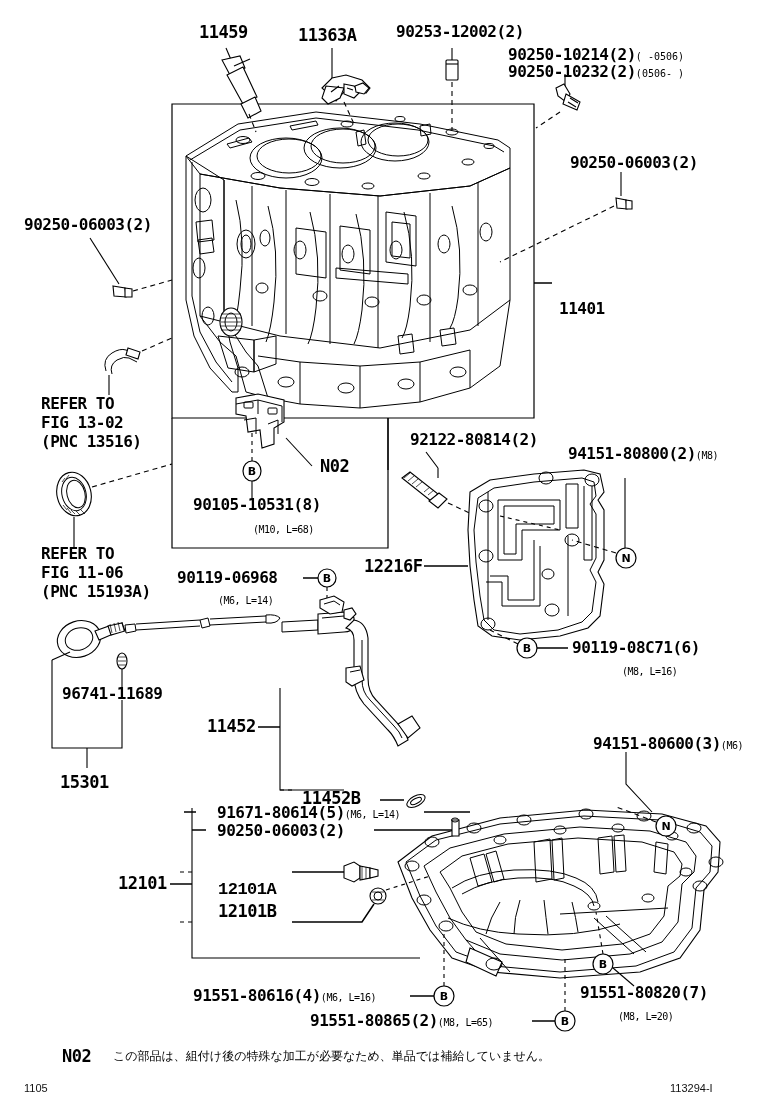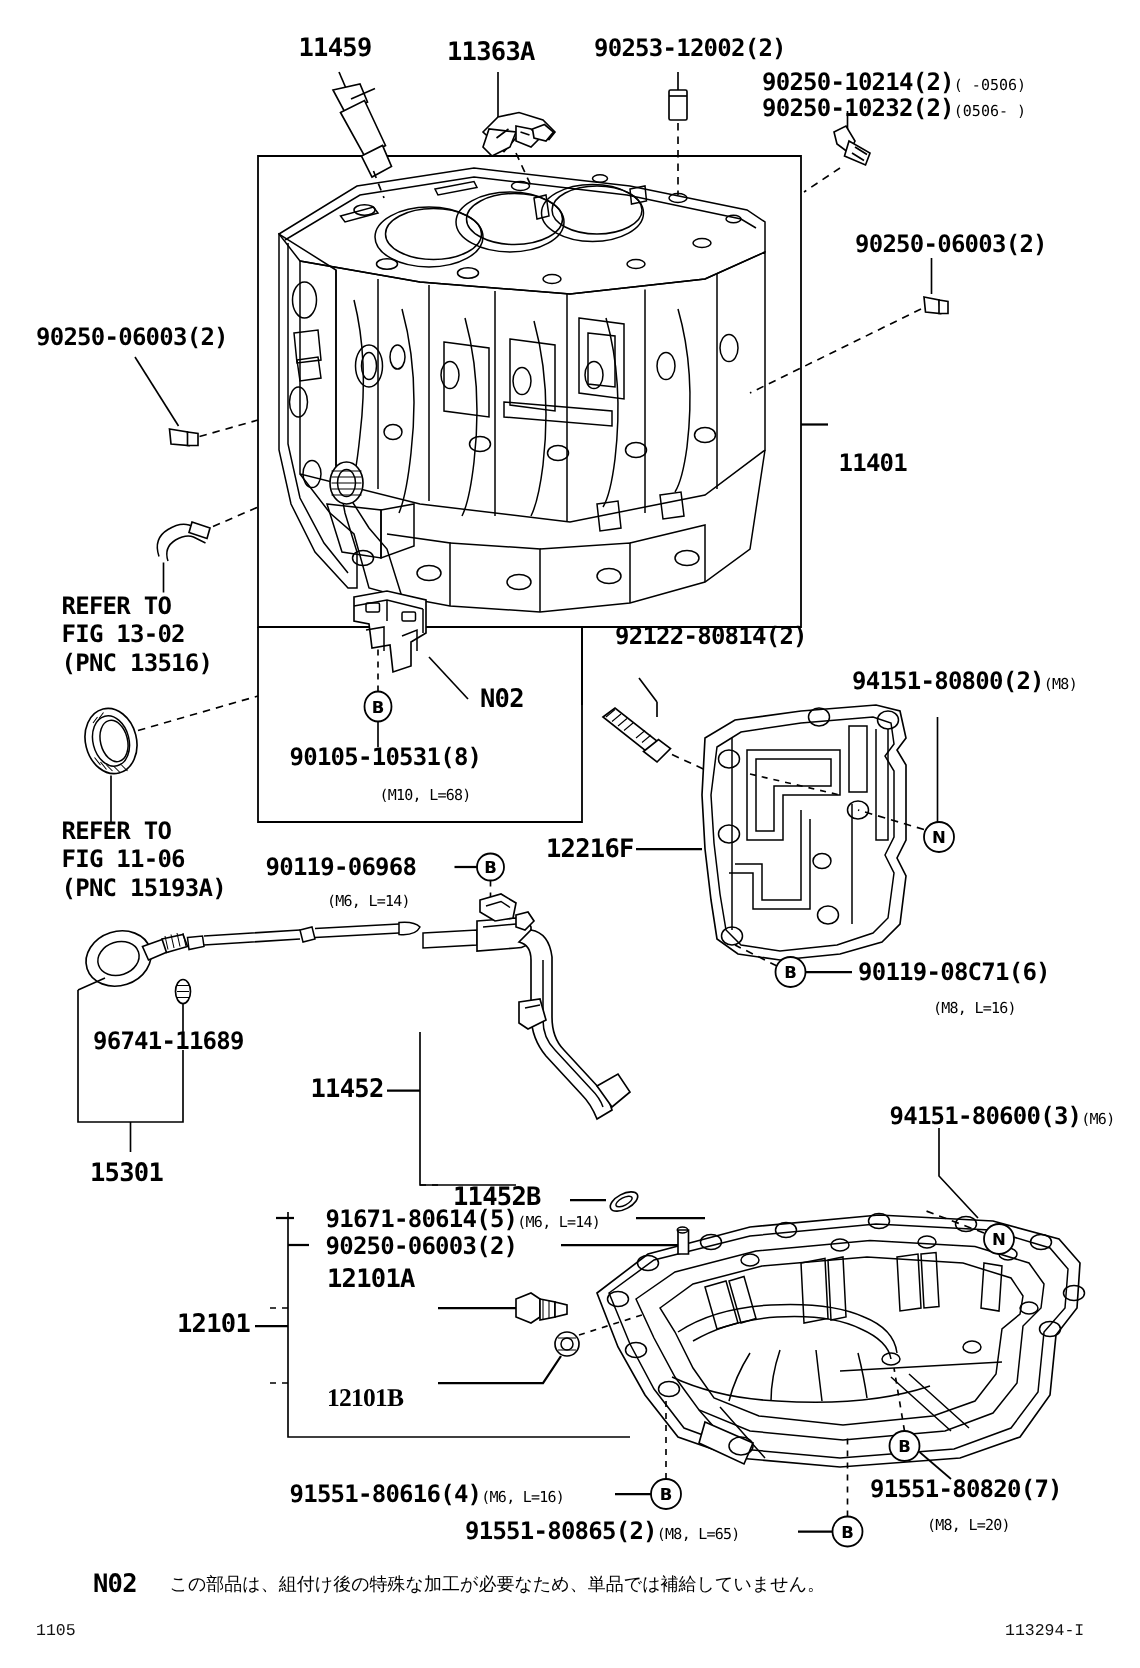--- a/index.html
+++ b/index.html
@@ -6,21 +6,21 @@
   body{width:760px;height:1112px;position:relative;
        font-family:"DejaVu Sans Mono","Liberation Mono",monospace;color:#000;}
   .stage{position:absolute;left:0;top:0;width:760px;height:1112px;overflow:hidden;}
   .lbl{position:absolute;white-space:nowrap;font-weight:bold;letter-spacing:-0.5px;}
   .lbl .sub{font-weight:normal;font-size:10px;letter-spacing:-0.5px;}
   .lbl .rng{font-weight:normal;font-size:10px;letter-spacing:0px;}
   .big{font-size:17px;}
   .mid{font-size:16px;}
   .jp{position:absolute;font-family:"DejaVu Sans","Liberation Sans",sans-serif;
       font-size:12px;white-space:nowrap;}
-  .foot{position:absolute;font-family:Liberation Mono, monospace;font-size:11px;color:#111;}
+  .foot{position:absolute;font-family:Liberation Sans, sans-serif;font-size:11px;color:#111;}
   svg{position:absolute;left:0;top:0;}
   .ln{stroke:#000;fill:none;}
   .th1{stroke-width:1.1;}
   .th15{stroke-width:1.5;}
   .dsh{stroke-dasharray:5 4;stroke-width:1.1;}
   .dsh2{stroke-dasharray:4 4;stroke-width:1.1;}
   .part{stroke:#000;fill:#fff;stroke-width:1.1;}
   .partl{stroke:#000;fill:none;stroke-width:1;}
   .hatch{stroke:#000;stroke-width:0.7;fill:none;}
   .bubble{stroke:#000;fill:#fff;stroke-width:1.2;}
@@ -465,21 +465,21 @@
     <div>REFER TO</div>
     <div>FIG 11-06</div>
     <div>(PNC 15193A)</div>
   </div>
 
   <div class="lbl big" style="left:320px;top:456px;">N02</div>
 
   <div class="lbl mid" style="left:193px;top:495px;">90105-10531(8)</div>
   <div class="lbl" style="left:238px;top:518px;margin-left:15px;"><span class="sub">(M10, L=68)</span></div>
 
-  <div class="lbl mid" style="left:410px;top:414px;">92122-80814(2)</div>
+  <div class="lbl mid" style="left:410px;top:430px;">92122-80814(2)</div>
 
   <div class="lbl mid" style="left:568px;top:444px;"><span>94151-80800(2)</span><span class="sub">(M8)</span></div>
 
   <div class="lbl big" style="left:364px;top:556px;">12216F</div>
 
   <div class="lbl mid" style="left:572px;top:638px;">90119-08C71(6)</div>
   <div class="lbl" style="left:622px;top:660px;"><span class="sub">(M8, L=16)</span></div>
 
   <div class="lbl mid" style="left:177px;top:568px;">90119-06968</div>
   <div class="lbl" style="left:218px;top:589px;"><span class="sub">(M6, L=14)</span></div>
@@ -493,23 +493,23 @@
   <div class="lbl big" style="left:302px;top:788px;">11452B</div>
 
   <div class="lbl mid" style="left:568px;top:734px;margin-left:25px;"><span>94151-80600(3)</span><span class="sub">(M6)</span></div>
 
   <div class="lbl mid" style="left:217px;top:803px;"><span>91671-80614(5)</span><span class="sub">(M6, L=14)</span></div>
 
   <div class="lbl mid" style="left:217px;top:821px;">90250-06003(2)</div>
 
   <div class="lbl big" style="left:118px;top:873px;">12101</div>
 
-  <div class="lbl big" style="left:218px;top:843px;">12101A</div>
-
-  <div class="lbl big" style="left:218px;top:922px;font-family:Liberation Serif, serif;">12101B</div>
+  <div class="lbl big" style="left:218px;top:880px;font-family:Liberation Mono, monospace;">12101A</div>
+
+  <div class="lbl big" style="left:218px;top:901px;">12101B</div>
 
   <div class="lbl mid" style="left:193px;top:986px;"><span>91551-80616(4)</span><span class="sub">(M6, L=16)</span></div>
 
   <div class="lbl mid" style="left:310px;top:1011px;"><span>91551-80865(2)</span><span class="sub">(M8, L=65)</span></div>
 
   <div class="lbl mid" style="left:580px;top:983px;">91551-80820(7)</div>
   <div class="lbl" style="left:618px;top:1005px;"><span class="sub">(M8, L=20)</span></div>
 
   <div class="lbl big" style="left:62px;top:1046px;">N02</div>
   <div class="jp" style="left:113px;top:1048px;">この部品は、組付け後の特殊な加工が必要なため、単品では補給していません。</div>

